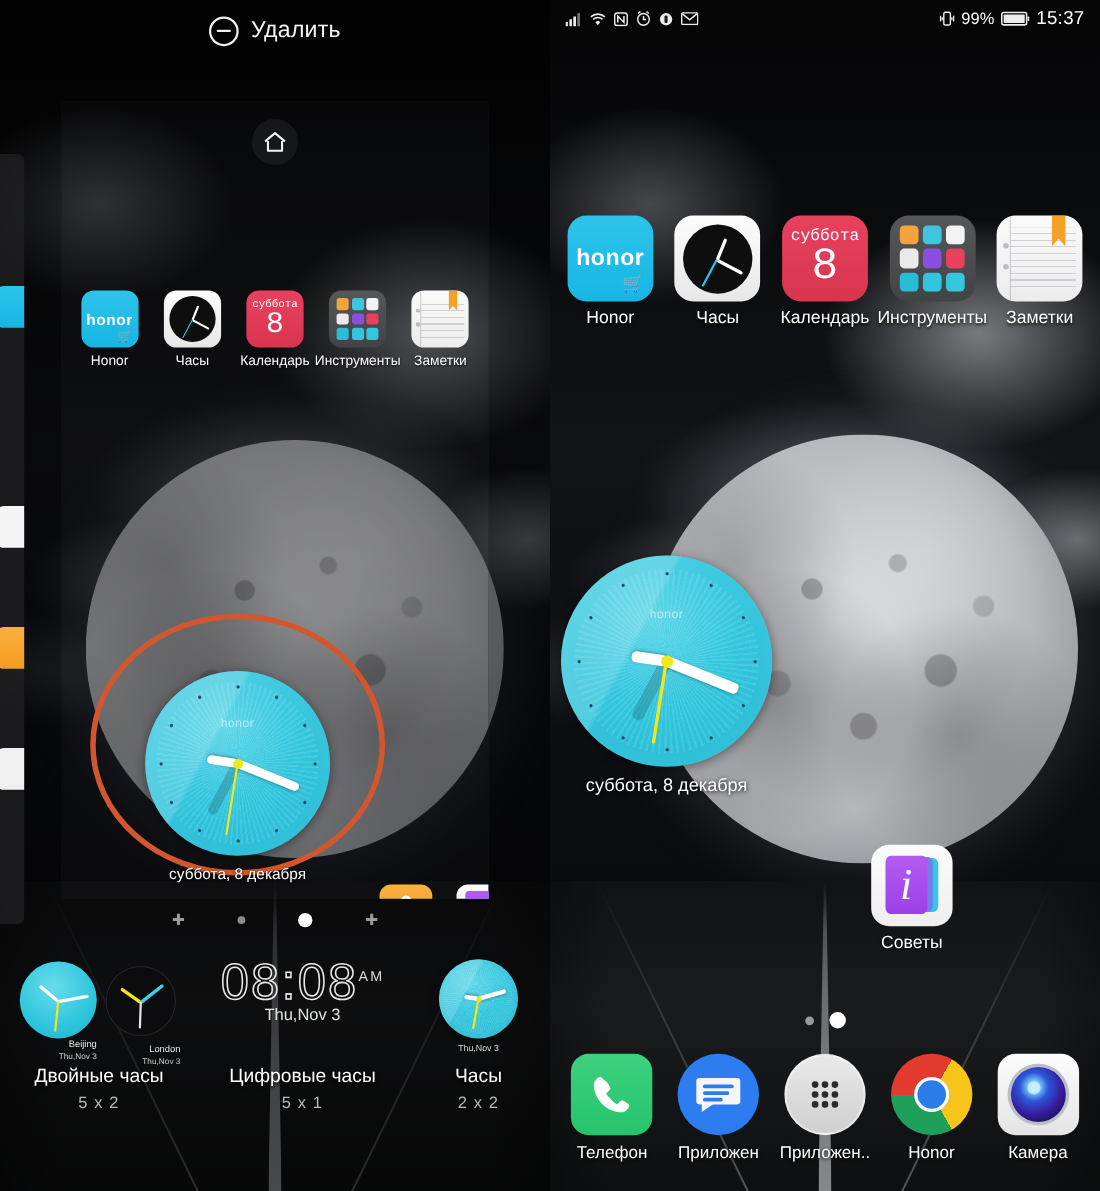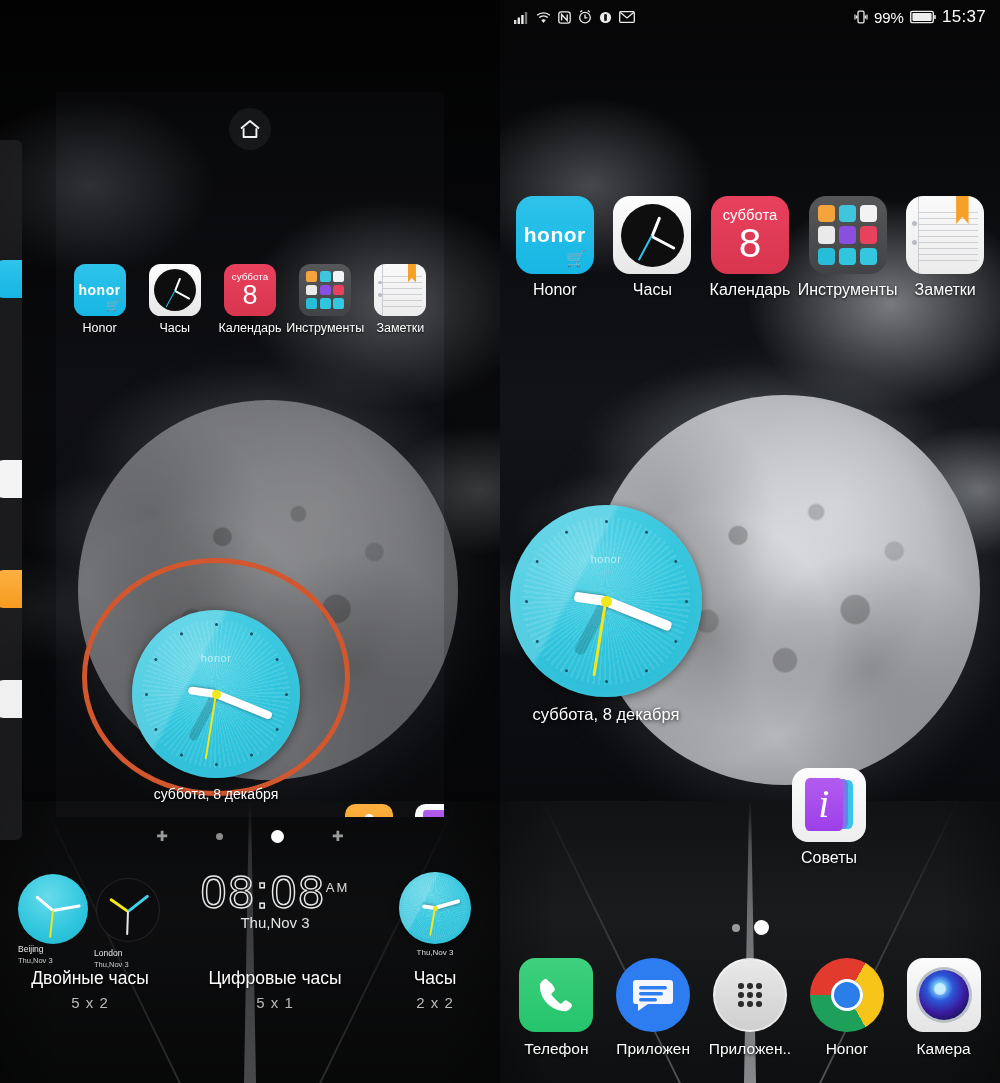--- a/index.html
+++ b/index.html
@@ -164,21 +164,21 @@
   
   .ico { border-radius:22%; position:relative; overflow:hidden; flex:none; }
   .ico-honor { background:linear-gradient(#2ec3ea,#16b6e4); display:flex; align-items:center; justify-content:center; }
   .ico-honor .word { color:#fff; font-weight:bold; letter-spacing:.5px; }
   .ico-honor .cart { position:absolute; right:10%; bottom:8%; color:#fff; }
 
   .ico-clockapp { background:linear-gradient(#fdfdfd,#e7e7e7); display:flex; align-items:center; justify-content:center; }
   .ico-clockapp .face { border-radius:50%; background:#0e0e0e; position:relative; }
 
   .ico-cal { background:linear-gradient(#e8415e,#d8354f); display:flex;
-    flex-direction:column; align-items:center; justify-content:center; color:#fff; }
+    flex-direction:column; align-items:center; justify-content:center; color:#fff;font-family:Liberation Mono, monospace; }
   .ico-cal .dow { font-size:.19em; margin-bottom:.02em; }
   .ico-cal .day { font-size:.52em; line-height:1; font-weight:300; }
 
   .ico-folder { background:linear-gradient(#565759,#424345); display:grid;
     grid-template-columns:repeat(3,1fr); grid-template-rows:repeat(3,1fr);
     gap:7%; padding:10%; }
   .ico-folder i { border-radius:24%; display:block; }
 
   .ico-notes { background:linear-gradient(#fafafa,#ececec); }
   .ico-notes .lines { position:absolute; inset:14% 8% 10% 16%;
@@ -242,21 +242,21 @@
   .aclock .shadowhand { position:absolute; left:50%; top:50%; transform-origin:0 50%;
     background:rgba(0,0,0,.16); border-radius:5px; }
 
   
   .dual { position:relative; width:180px; height:92px; }
   .dual .c { position:absolute; top:6px; border-radius:50%; }
   .dual .cA { left:18px; width:70px; height:70px;
     background:radial-gradient(circle at 44% 32%, #67dcec, #2fc5dd 60%, #20b3cf); }
   .dual .cB { left:96px; width:64px; height:64px; top:10px; background:#0c0c0e;
     box-shadow:inset 0 0 0 1px rgba(255,255,255,.10); }
-  .dual .cap2 { position:absolute; width:70px; text-align:left; color:#e9e9e9;
+  .dual .cap2 { position:absolute; width:70px; text-align:right; color:#e9e9e9;
     font-size:8.5px; line-height:1.25; }
   .dig { position:relative; width:190px; height:92px; color:#e8e8e8; text-align:center; }
   .dig .t { font-size:46px; font-weight:300; letter-spacing:2px;
     -webkit-text-stroke:1.4px #e8e8e8; color:transparent; line-height:1.05; }
   .dig .am { font-size:13px; -webkit-text-stroke:0; color:#dcdcdc; vertical-align:super; }
   .dig .d { font-size:15px; color:#e4e4e4; margin-top:-2px; }
 
   .hline { position:absolute; background:#fff; border-radius:2px; }
 </style>
 </head>
@@ -269,20 +269,26 @@
       <div class="sky"></div>
       <div class="moon" style="left:78px; top:400px; width:380px; height:380px;"></div>
       <div class="ground"></div>
       <div class="road"></div>
       <div class="shoulder-l"></div>
       <div class="shoulder-r"></div>
       <div class="lane"></div>
     </div>
     <div class="dim"></div>
 
+    <div class="topbar">
+      <div class="remove-btn">
+        <span class="minus-circle"></span>
+        <span class="remove-label">Удалить</span>
+      </div>
+    </div>
 
     <div class="neighbour">
       <div class="nb-ico" style="top:120px; background:linear-gradient(#2ec3ea,#16b6e4);"></div>
       <div class="nb-ico" style="top:320px; background:#f4f4f4;"></div>
       <div class="nb-ico" style="top:430px; background:linear-gradient(#fbb040,#f59c20);"></div>
       <div class="nb-ico" style="top:540px; background:#f0f0f0;"></div>
     </div>
 
     <div class="preview">
       <div class="pw">

